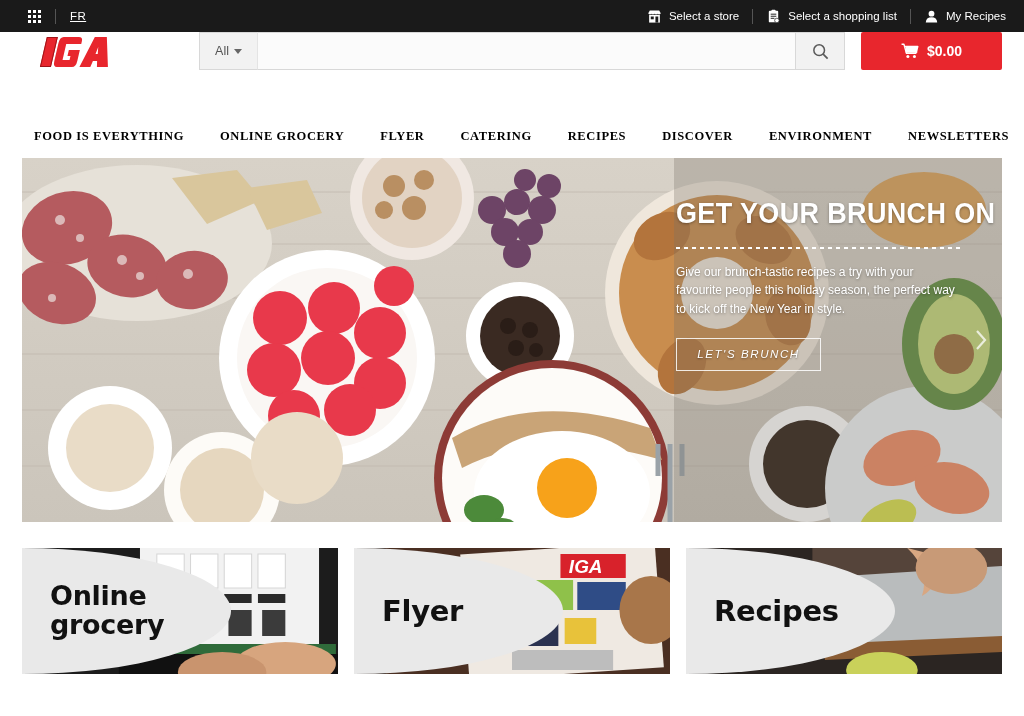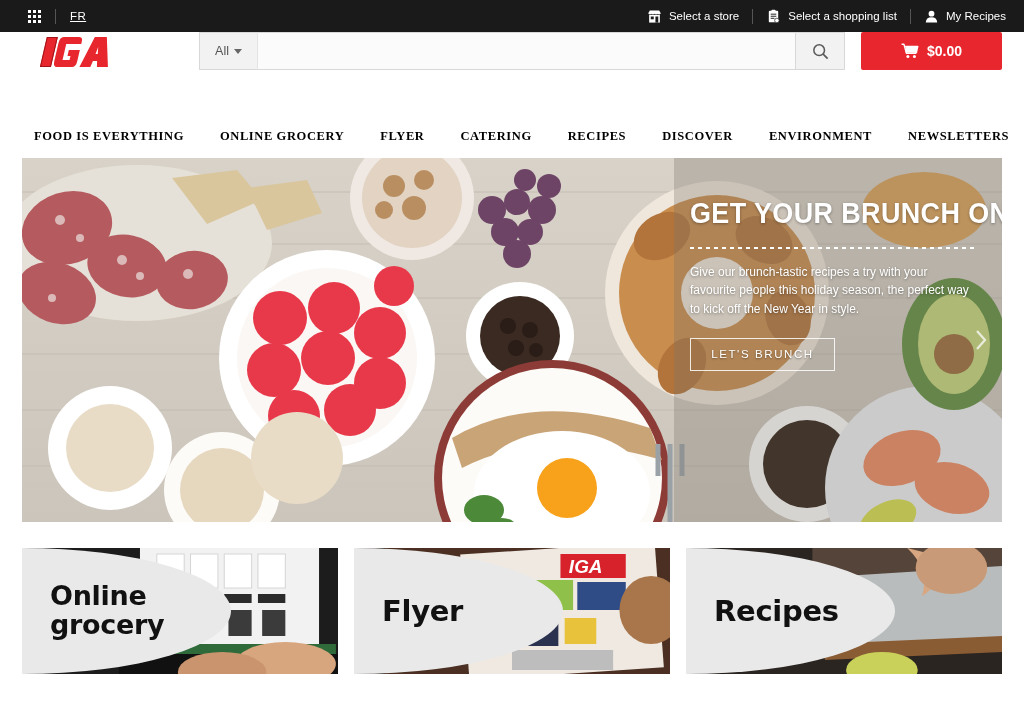--- a/index.html
+++ b/index.html
@@ -160,21 +160,21 @@
 
   .hero-panel {
     position: absolute;
     top: 0; right: 0;
     width: 328px;
     height: 100%;
     background: rgba(118,112,104,0.30);
   }
   .hero-content {
     position: absolute;
-    top: 40px; right: 2px;
+    top: 40px; right: 16px;
     width: 328px;
     padding: 0 24px 0 18px;
     color: #fff;
   }
   .hero-title {
     font-family: "Liberation Sans Narrow", "Liberation Sans", sans-serif;
     font-weight: bold;
     font-size: 29px;
     letter-spacing: .4px;
     line-height: 1.1;
@@ -200,20 +200,21 @@
     justify-content: center;
     width: 145px; height: 33px;
     border: 1px solid rgba(255,255,255,.85);
     color: #fff;
     font-size: 11.5px;
     letter-spacing: 1.6px;
     background: transparent;
     cursor: pointer;
     font-family: "Liberation Sans", sans-serif;
     text-shadow: 0 1px 2px rgba(0,0,0,.4);
+    font-style: italic;
   }
   .hero-next {
     position: absolute;
     right: 8px; top: 50%;
     transform: translateY(-50%);
     width: 26px; height: 40px;
     display: flex; align-items: center; justify-content: center;
     cursor: pointer;
     opacity: .75;
   }

